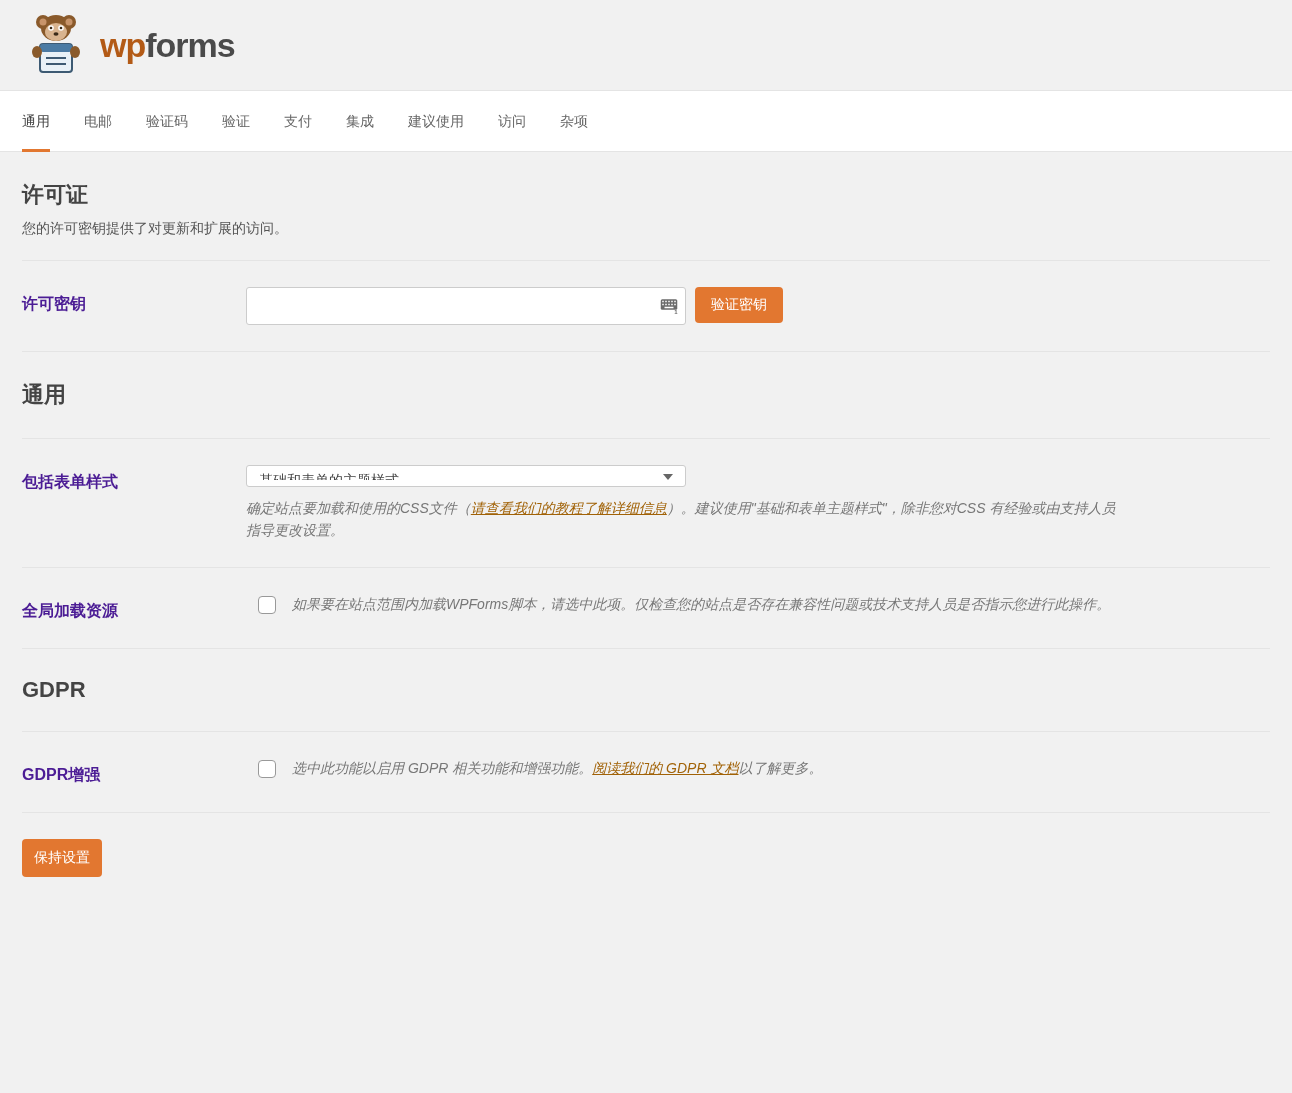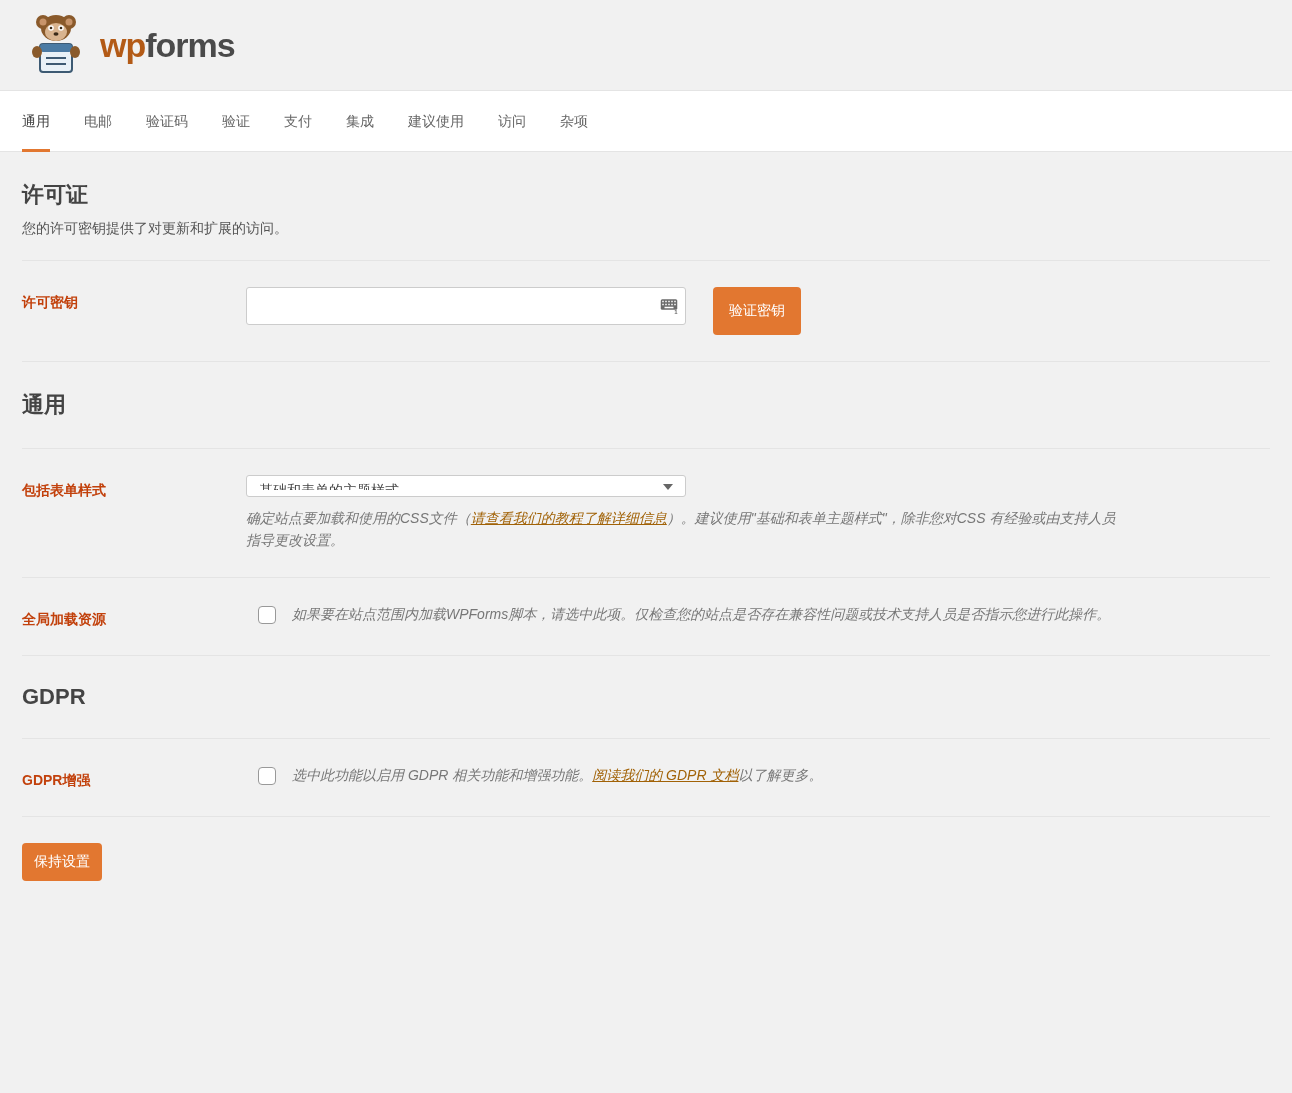--- a/index.html
+++ b/index.html
@@ -73,23 +73,23 @@
 
   .form-row {
     display: flex;
     align-items: flex-start;
     padding: 26px 0;
   }
   .label-col {
     width: 224px;
     flex-shrink: 0;
     padding-top: 7px;
-    font-size: 14px;
+    font-size: 16px;
     font-weight: 600;
-    color: #c2410c;
+    color: #4c1d95;
   }
   .field-col { flex: 1; }
 
   .text-input {
     width: 440px;
     height: 38px;
     padding: 6px 36px 6px 10px;
     border: 1px solid #ccc;
     border-radius: 3px;
     font-size: 14px;
@@ -109,21 +109,21 @@
     display: inline-block;
     background: #e27730;
     color: #fff;
     border: none;
     border-radius: 4px;
     padding: 10px 12px;
     font-size: 14px;
     cursor: pointer;
     font-weight: 500;
   }
-  .btn.verify { margin-left: 23px; vertical-align: top; height: 48px; padding: 0 16px; }
+  .btn.verify { margin-left: 5px; vertical-align: top; height: 36px; padding: 0 16px; }
 
   .select {
     width: 440px;
     height: 22px;
     padding: 6px 34px 6px 12px;
     border: 1px solid #ccc;
     border-radius: 3px;
     font-size: 14px;
     background: #fff;
     appearance: none;

